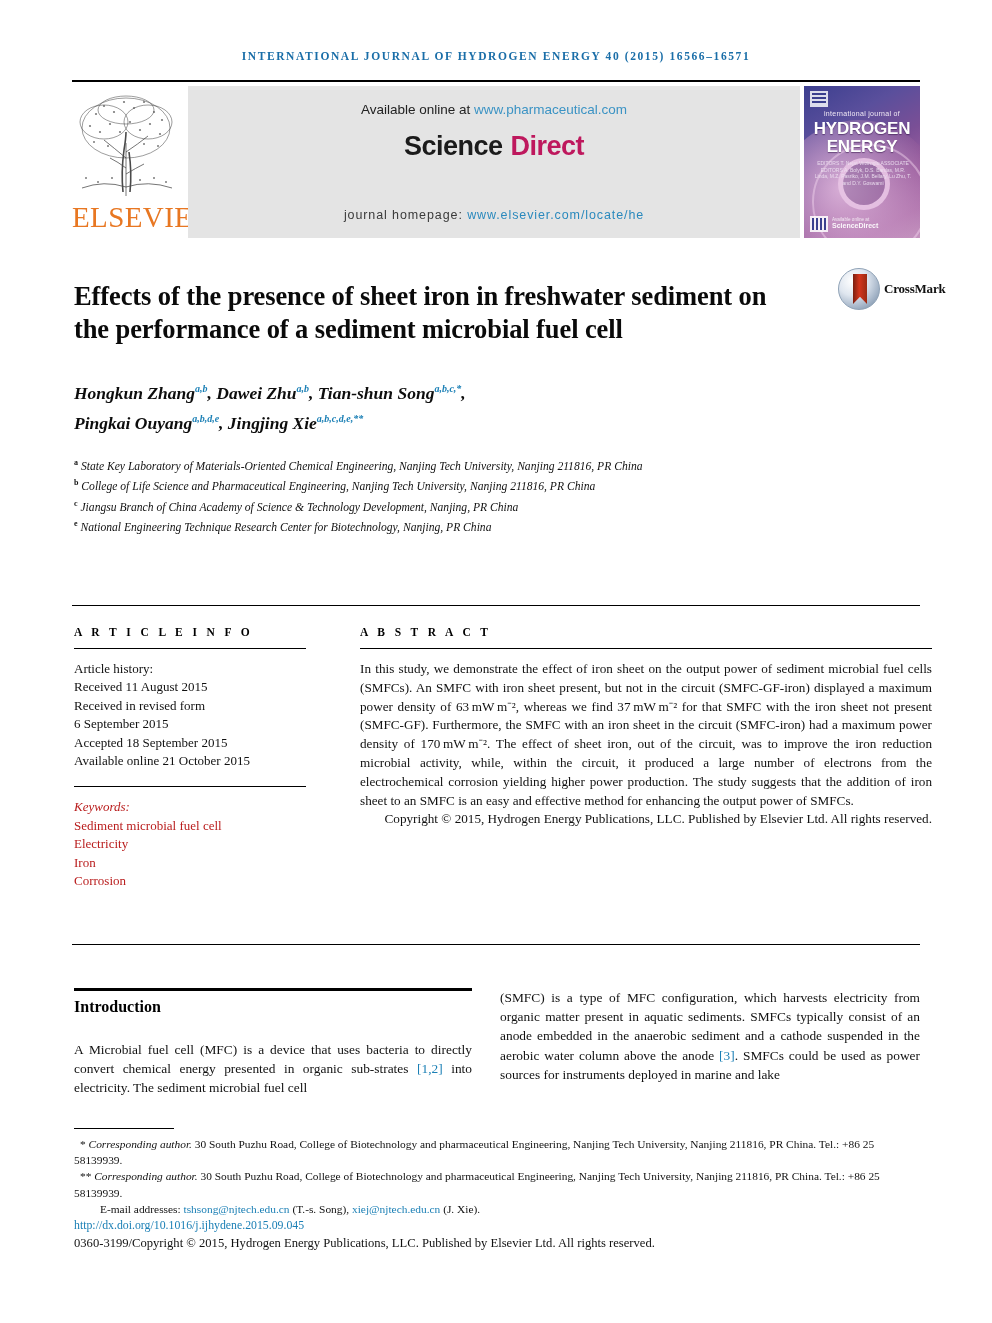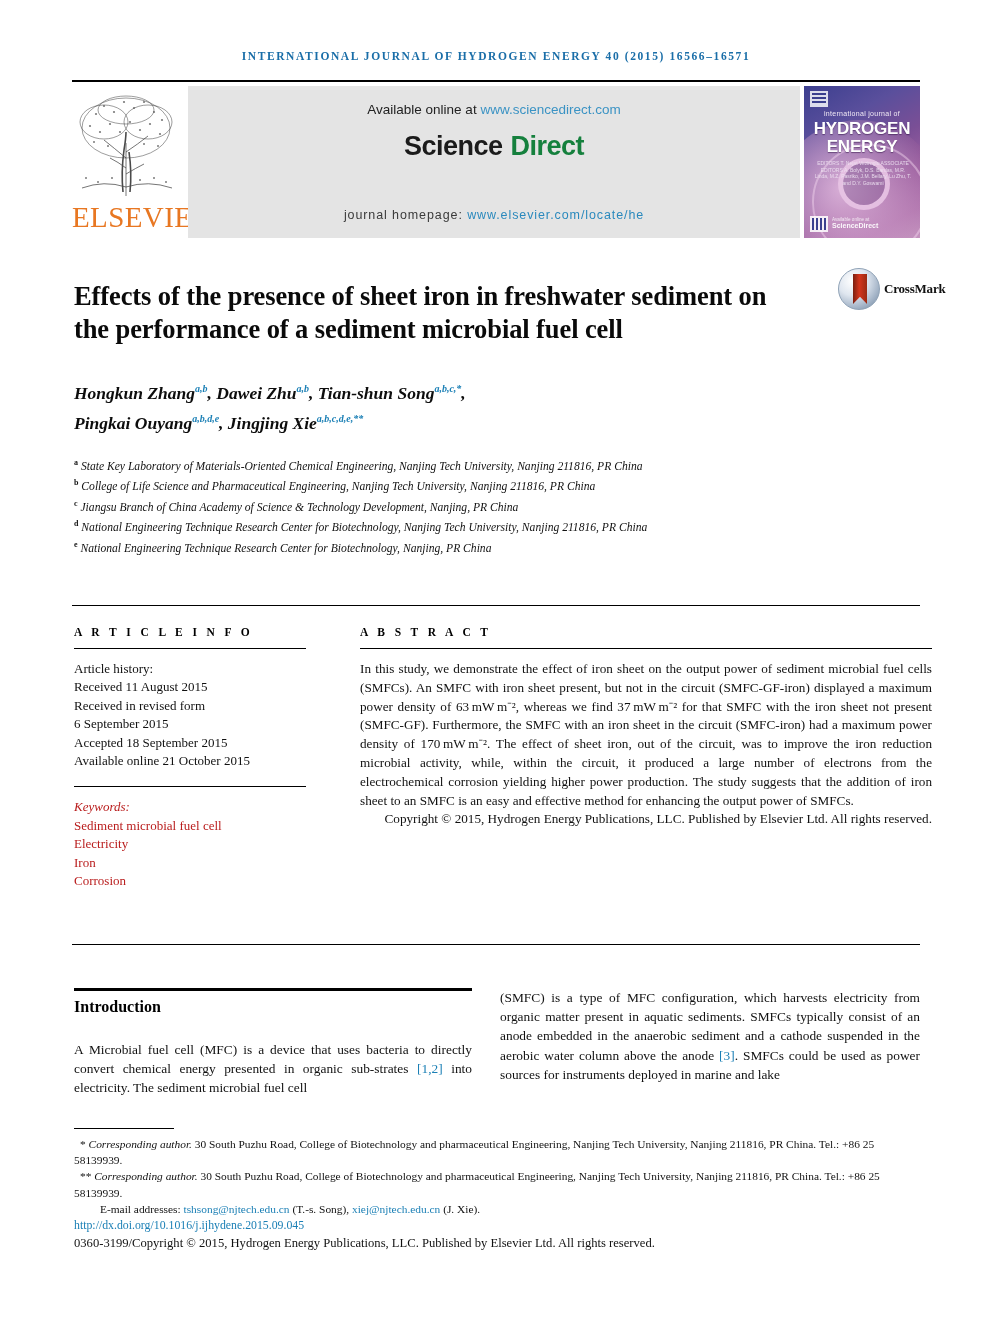--- a/index.html
+++ b/index.html
@@ -93,21 +93,21 @@
     position: absolute;
     left: 0; top: 45px;
     width: 612px;
     text-align: center;
     font-family: "Liberation Sans", sans-serif;
     font-weight: bold;
     font-size: 27px;
     letter-spacing: -0.5px;
   }
   .sd-brand .s1 { color: #1b1b1b; }
-  .sd-brand .s2 { color: #15803d; margin-left: 8px; }
+  .sd-brand .s2 { color: #be185d; margin-left: 8px; }
   .sd-home {
     position: absolute;
     left: 0; bottom: 16px;
     width: 612px;
     text-align: center;
     font-family: "Liberation Sans", sans-serif;
     font-size: 12.5px;
     letter-spacing: 0.9px;
     color: #3a3a3a;
   }
@@ -475,21 +475,21 @@
           <g stroke="#4a4a4a" stroke-width="1.6" fill="none">
             <path d="M49 104 Q47 84 50 62 Q52 50 52 44"></path>
             <path d="M56 104 Q58 84 55 64"></path>
           </g>
         </svg>
       </div>
       <div class="elsevier-word">ELSEVIER</div>
     </div>
 
     <div class="sd-band">
-      <div class="sd-avail"><span>Available online at </span><a href="#">www.sciencedirect.com</a></div>
+      <div class="sd-avail"><span>Available online at </span><a href="#">www.pharmaceutical.com</a></div>
       <div class="sd-brand"><span class="s1">Science</span><span class="s2">Direct</span></div>
       <div class="sd-home"><span>journal homepage: </span><a href="#">www.elsevier.com/locate/he</a></div>
     </div>
 
     <div class="cover">
       <div class="glow"></div>
       <div class="arc"></div>
       <div class="ring"></div>
       <div class="cover-top"></div>
       <div class="cover-ijof">international journal of</div>
@@ -514,21 +514,20 @@
   </div>
 
   <div class="authors">
     <span><span>Hongkun Zhang</span><sup>a,b</sup></span><span>, </span><span><span>Dawei Zhu</span><sup>a,b</sup></span><span>, </span><span><span>Tian-shun Song</span><sup>a,b,c,*</sup></span><span>, </span><br><span><span>Pingkai Ouyang</span><sup>a,b,d,e</sup></span><span>, </span><span><span>Jingjing Xie</span><sup>a,b,c,d,e,**</sup></span>
   </div>
 
   <div class="affils">
     <div><sup>a</sup> <span>State Key Laboratory of Materials-Oriented Chemical Engineering, Nanjing Tech University, Nanjing 211816, PR China</span></div>
     <div><sup>b</sup> <span>College of Life Science and Pharmaceutical Engineering, Nanjing Tech University, Nanjing 211816, PR China</span></div>
     <div><sup>c</sup> <span>Jiangsu Branch of China Academy of Science &amp; Technology Development, Nanjing, PR China</span></div>
-    <div><sup>d</sup> <span>National Engineering Technique Research Center for Biotechnology, Nanjing Tech University, Nanjing 211816, PR China</span></div>
     <div><sup>e</sup> <span>National Engineering Technique Research Center for Biotechnology, Nanjing, PR China</span></div>
   </div>
 
   <div class="rule-2"></div>
 
   <div class="col-info">
     <div class="sec-label">A R T I C L E   I N F O</div>
     <div class="thin-rule"></div>
     <div class="info-body">
       <div class="it">Article history:</div>

